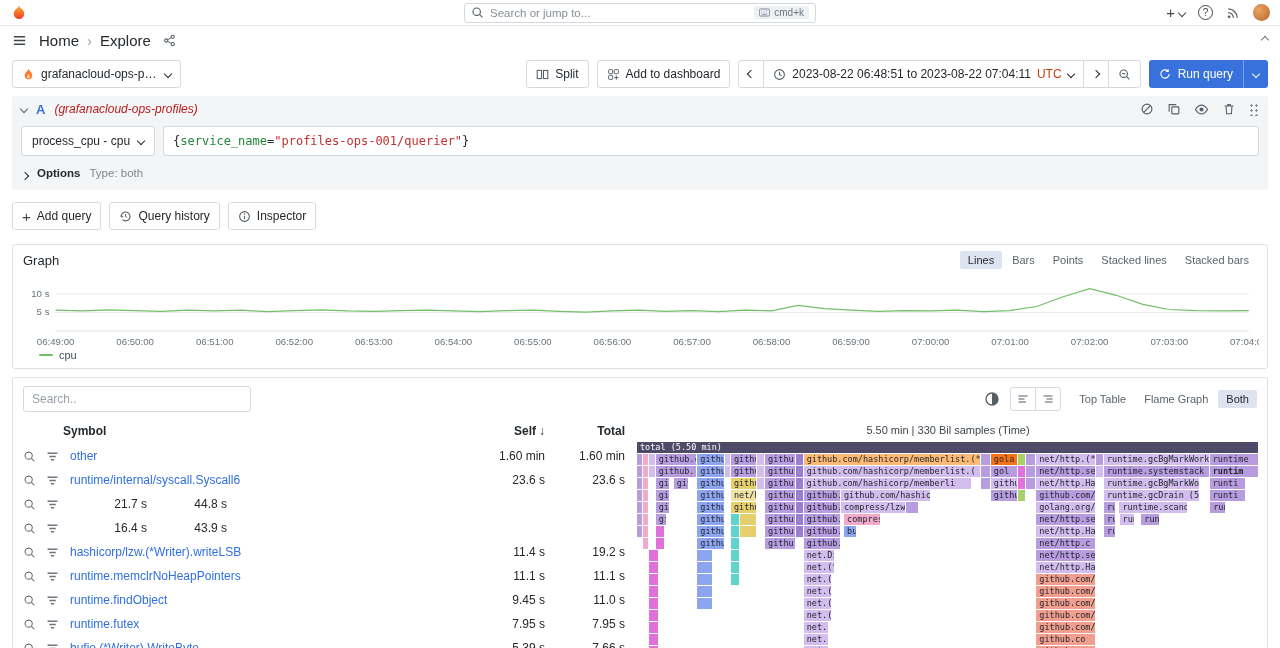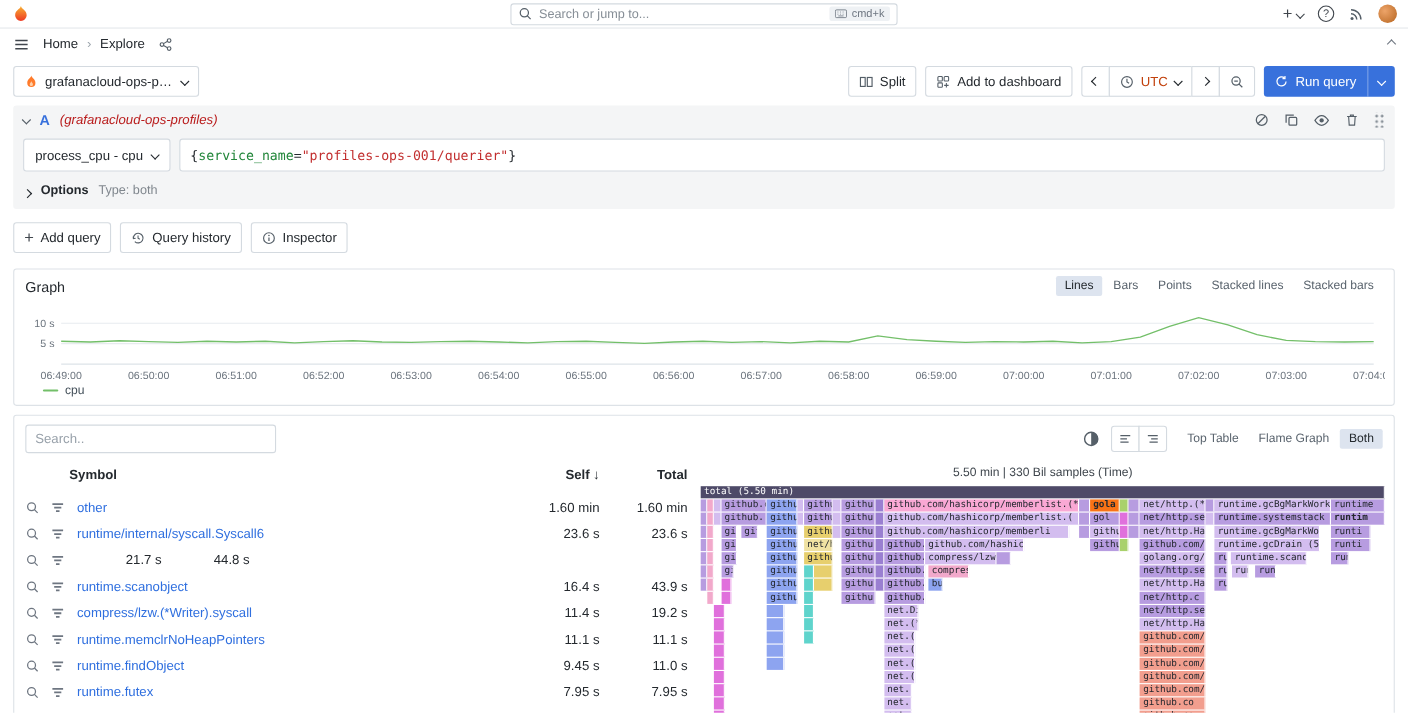--- a/index.html
+++ b/index.html
@@ -17,21 +17,21 @@
 .nav-search{position:absolute;left:50%;transform:translateX(-50%);width:352px;height:20px;border:1px solid #d4dae0;border-radius:3px;display:flex;align-items:center;gap:6px;padding:0 6px;color:#868e96;background:#fff}
 .nav-search .ph{flex:1;font-size:11.5px;white-space:nowrap;overflow:hidden}
 .kbd{background:#eef1f4;border-radius:2px;padding:1px 5px;font-size:10px;color:#6e7681;display:flex;gap:4px;align-items:center;white-space:nowrap}
 .nav-right{margin-left:auto;display:flex;align-items:center;gap:13px;color:#40464d}
 .avatar{width:17px;height:17px;border-radius:50%;background:radial-gradient(circle at 35% 35%,#eda469,#b5641f);flex:none}
 .plus-group{display:flex;align-items:center;gap:4px;color:#40464d}
 .plus{font-size:15px;line-height:1;color:#40464d}
 .circle-q{width:15px;height:15px;border:1.3px solid #40464d;border-radius:50%;display:inline-flex;align-items:center;justify-content:center;font-size:10px;color:#40464d}
 
 .crumb-row{height:28px;display:flex;align-items:center;gap:12px;padding:0 12px}
-.crumb{display:flex;align-items:center;gap:8px;font-size:12px}
+.crumb{display:flex;align-items:center;gap:8px;font-size:15px}
 .sep{color:#9aa3ab}
 .crumb-row .right{margin-left:auto;color:#6e7681}
 
 .toolbar{display:flex;align-items:center;padding:6px 12px 8px;gap:8px}
 .btn{height:28px;display:inline-flex;align-items:center;gap:6px;padding:0 9px;border:1px solid #d4dae0;border-radius:3px;background:#fff;font-size:12px;color:#24292e;white-space:nowrap}
 .ds-name{max-width:118px;overflow:hidden;text-overflow:ellipsis;white-space:nowrap;font-weight:500}
 .toolbar-right{margin-left:auto;display:flex;align-items:center;gap:8px}
 .tp{display:flex;align-items:center}
 .tp .btn{border-radius:0;margin-left:-1px}
 .tp .btn:first-child{border-radius:3px 0 0 3px;margin-left:0}
@@ -75,21 +75,21 @@
 .sq-group{display:flex}
 .sq-btn{width:26px;height:24px;border:1px solid #d4dae0;background:#fff;display:flex;align-items:center;justify-content:center;color:#555f68}
 .sq-btn:first-child{border-radius:3px 0 0 3px}
 .sq-btn:last-child{border-radius:0 3px 3px 0;margin-left:-1px}
 .f-body{display:flex;padding:0 8px 0 2px}
 .left-pane{width:622px;flex:none}
 .tt-head{display:flex;align-items:center;height:26px;font-weight:700;font-size:12px}
 .h-sym{margin-left:48px;flex:1}
 .h-self{width:86px;text-align:right;display:flex;justify-content:flex-end;gap:3px}
 .h-total{width:92px;text-align:right;padding-right:12px}
-.tt-row{display:flex;align-items:flex-end;height:24px}
+.tt-row{display:flex;align-items:center;height:24px}
 .ricon{width:15px;margin-left:8px;color:#6e7681;flex:none}
 .sym{flex:1;color:#2f6fdf;overflow:hidden;white-space:nowrap;text-overflow:ellipsis;margin-left:9px;text-decoration:none;cursor:pointer}
 .cself{width:86px;text-align:right}
 .ctotal{width:92px;text-align:right;padding-right:12px}
 .right-pane{flex:1;min-width:0}
 .fmeta{text-align:center;font-size:11px;color:#3f464d;height:24px;line-height:24px;font-weight:500}
 .frow{display:flex;height:12px}
 .fblock{height:11px;border-right:1px solid #fff;font:8.5px "DejaVu Sans Mono","Liberation Mono",monospace;line-height:11px;color:#23272e;overflow:hidden;white-space:nowrap;padding-left:3px;flex:none;cursor:pointer}
 .fgap{background:transparent !important;border-right:none;cursor:default}
 .ftotal{color:#fff}
@@ -204,20 +204,21 @@
       <button class="btn">
           <span class="chev chev-left"></span>
         </button>
       <button class="btn">
         <span class="icon">
           <svg width="13" height="13" viewBox="0 0 16 16">
               <circle cx="8" cy="8" r="6" fill="none" stroke="currentColor" stroke-width="1.3"></circle>
               <path d="M8 4.5V8l2.4 1.5" stroke="currentColor" fill="none" stroke-width="1.3"></path>
             </svg>
         </span>
+        <span>2023-08-22 06:48:51 to 2023-08-22 07:04:11</span>
         <span class="tz">UTC</span>
         <span class="chev"></span>
       </button>
       <button class="btn">
           <span class="chev chev-right"></span>
         </button>
       <button class="btn">
         <span class="icon">
           <svg width="13" height="13" viewBox="0 0 16 16">
               <circle cx="7" cy="7" r="4.6" fill="none" stroke="currentColor" stroke-width="1.4"></circle>
@@ -459,37 +460,36 @@
               <svg width="13" height="13" viewBox="0 0 16 16">
                 <circle cx="7" cy="7" r="4.4" fill="none" stroke="currentColor" stroke-width="1.4"></circle>
                 <path d="M10.2 10.2 L13.8 13.8" stroke="currentColor" stroke-width="1.4"></path>
               </svg>
             </span>
             <span class="ricon">
               <svg width="13" height="13" viewBox="0 0 16 16">
                 <path d="M2 4h12M4 8h8M6 12h4" stroke="currentColor" stroke-width="2"></path>
               </svg>
             </span>
-            <a class="sym">runtime.scanobject</a>
             <span class="cself">16.4 s</span>
             <span class="ctotal">43.9 s</span>
           </div>
           <div class="tt-row">
             <span class="ricon">
               <svg width="13" height="13" viewBox="0 0 16 16">
                 <circle cx="7" cy="7" r="4.4" fill="none" stroke="currentColor" stroke-width="1.4"></circle>
                 <path d="M10.2 10.2 L13.8 13.8" stroke="currentColor" stroke-width="1.4"></path>
               </svg>
             </span>
             <span class="ricon">
               <svg width="13" height="13" viewBox="0 0 16 16">
                 <path d="M2 4h12M4 8h8M6 12h4" stroke="currentColor" stroke-width="2"></path>
               </svg>
             </span>
-            <a class="sym">compress/lzw.(*Writer).syscall</a>
+            <a class="sym">hashicorp/lzw.(*Writer).writeLSB</a>
             <span class="cself">11.4 s</span>
             <span class="ctotal">19.2 s</span>
           </div>
           <div class="tt-row">
             <span class="ricon">
               <svg width="13" height="13" viewBox="0 0 16 16">
                 <circle cx="7" cy="7" r="4.4" fill="none" stroke="currentColor" stroke-width="1.4"></circle>
                 <path d="M10.2 10.2 L13.8 13.8" stroke="currentColor" stroke-width="1.4"></path>
               </svg>
             </span>
@@ -562,23 +562,23 @@
             <div class="fblock" style="width: 1%; background: rgb(183, 156, 224);"></div>
             <div class="fblock" style="width: 1%; background: rgb(242, 169, 203);"></div>
             <div class="fblock" style="width: 1%; background: rgb(211, 189, 239);"></div>
             <div class="fblock" style="width: 6.7%; background: rgb(183, 156, 224);">github.cc</div>
             <div class="fblock" style="width: 4.5%; background: rgb(141, 164, 240);">githu</div>
             <div class="fblock" style="width: 0.9%; background: rgb(211, 189, 239);"></div>
             <div class="fblock" style="width: 4.2%; background: rgb(183, 156, 224);">githu</div>
             <div class="fblock" style="width: 1.3%; background: rgb(211, 189, 239);"></div>
             <div class="fblock" style="width: 5%; background: rgb(183, 156, 224);">githu</div>
             <div class="fblock" style="width: 1.2%; background: rgb(154, 127, 209);"></div>
-            <div class="fblock" style="width: 28.5%; background: #f9a8d4;">github.com/hashicorp/memberlist.(*</div>
+            <div class="fblock" style="width: 28.5%; background: #fdba74;">github.com/hashicorp/memberlist.(*</div>
             <div class="fblock" style="width: 1.6%; background: rgb(183, 156, 224);"></div>
-            <div class="fblock" style="width: 4.3%; background: #f97316; font-weight: bold;">gola</div>
+            <div class="fblock" style="width: 4.3%; background: #f97316;">gola</div>
             <div class="fblock" style="width: 1.4%; background: rgb(169, 209, 107);"></div>
             <div class="fblock" style="width: 1.6%; background: rgb(183, 156, 224);"></div>
             <div class="fblock" style="width: 9.6%; background: rgb(211, 189, 239);">net/http.(*c</div>
             <div class="fblock" style="width: 1.3%; background: rgb(183, 156, 224);"></div>
             <div class="fblock" style="width: 17%; background: rgb(211, 189, 239);">runtime.gcBgMarkWorke:</div>
             <div class="fblock" style="width: 7.9%; background: rgb(183, 156, 224);">runtime</div>
           </div>
           <div class="frow">
             <div class="fblock" style="width: 1%; background: rgb(183, 156, 224);"></div>
             <div class="fblock" style="width: 1%; background: rgb(242, 169, 203);"></div>

